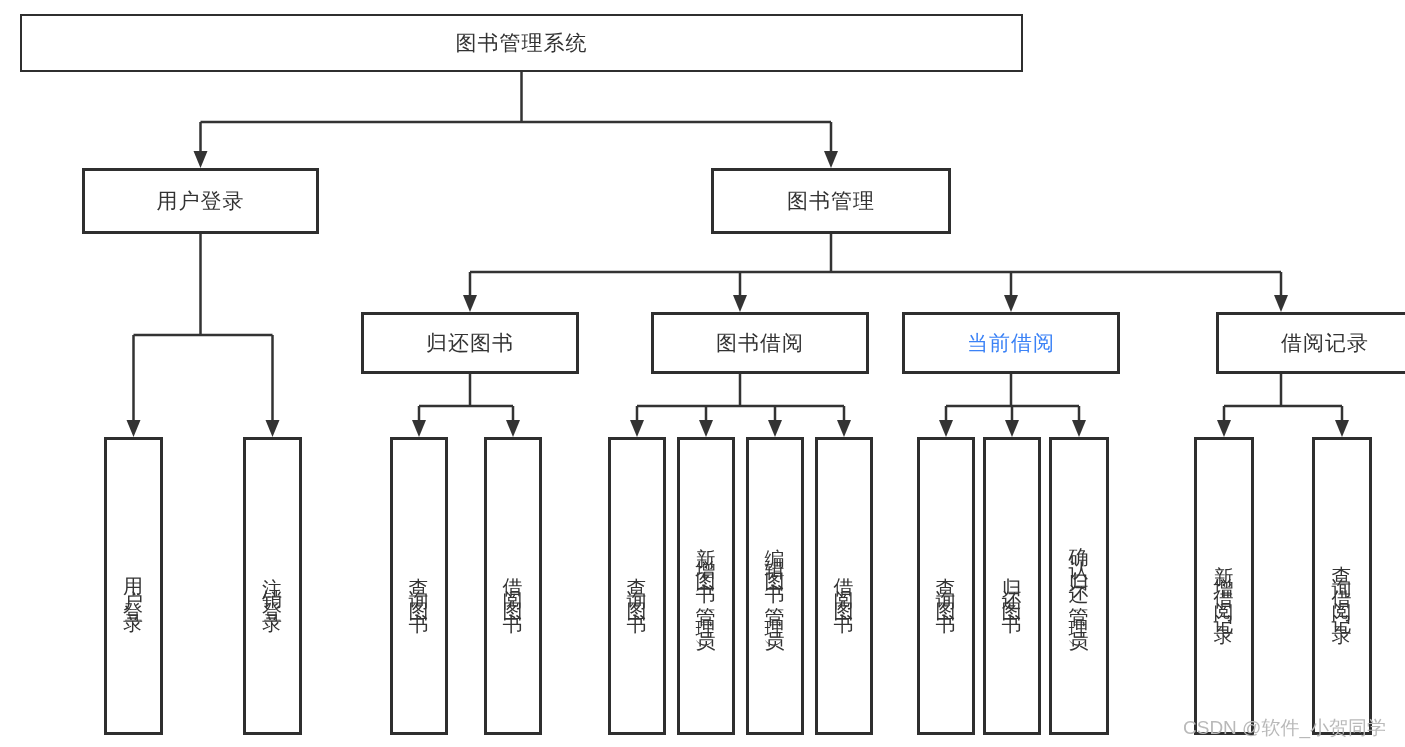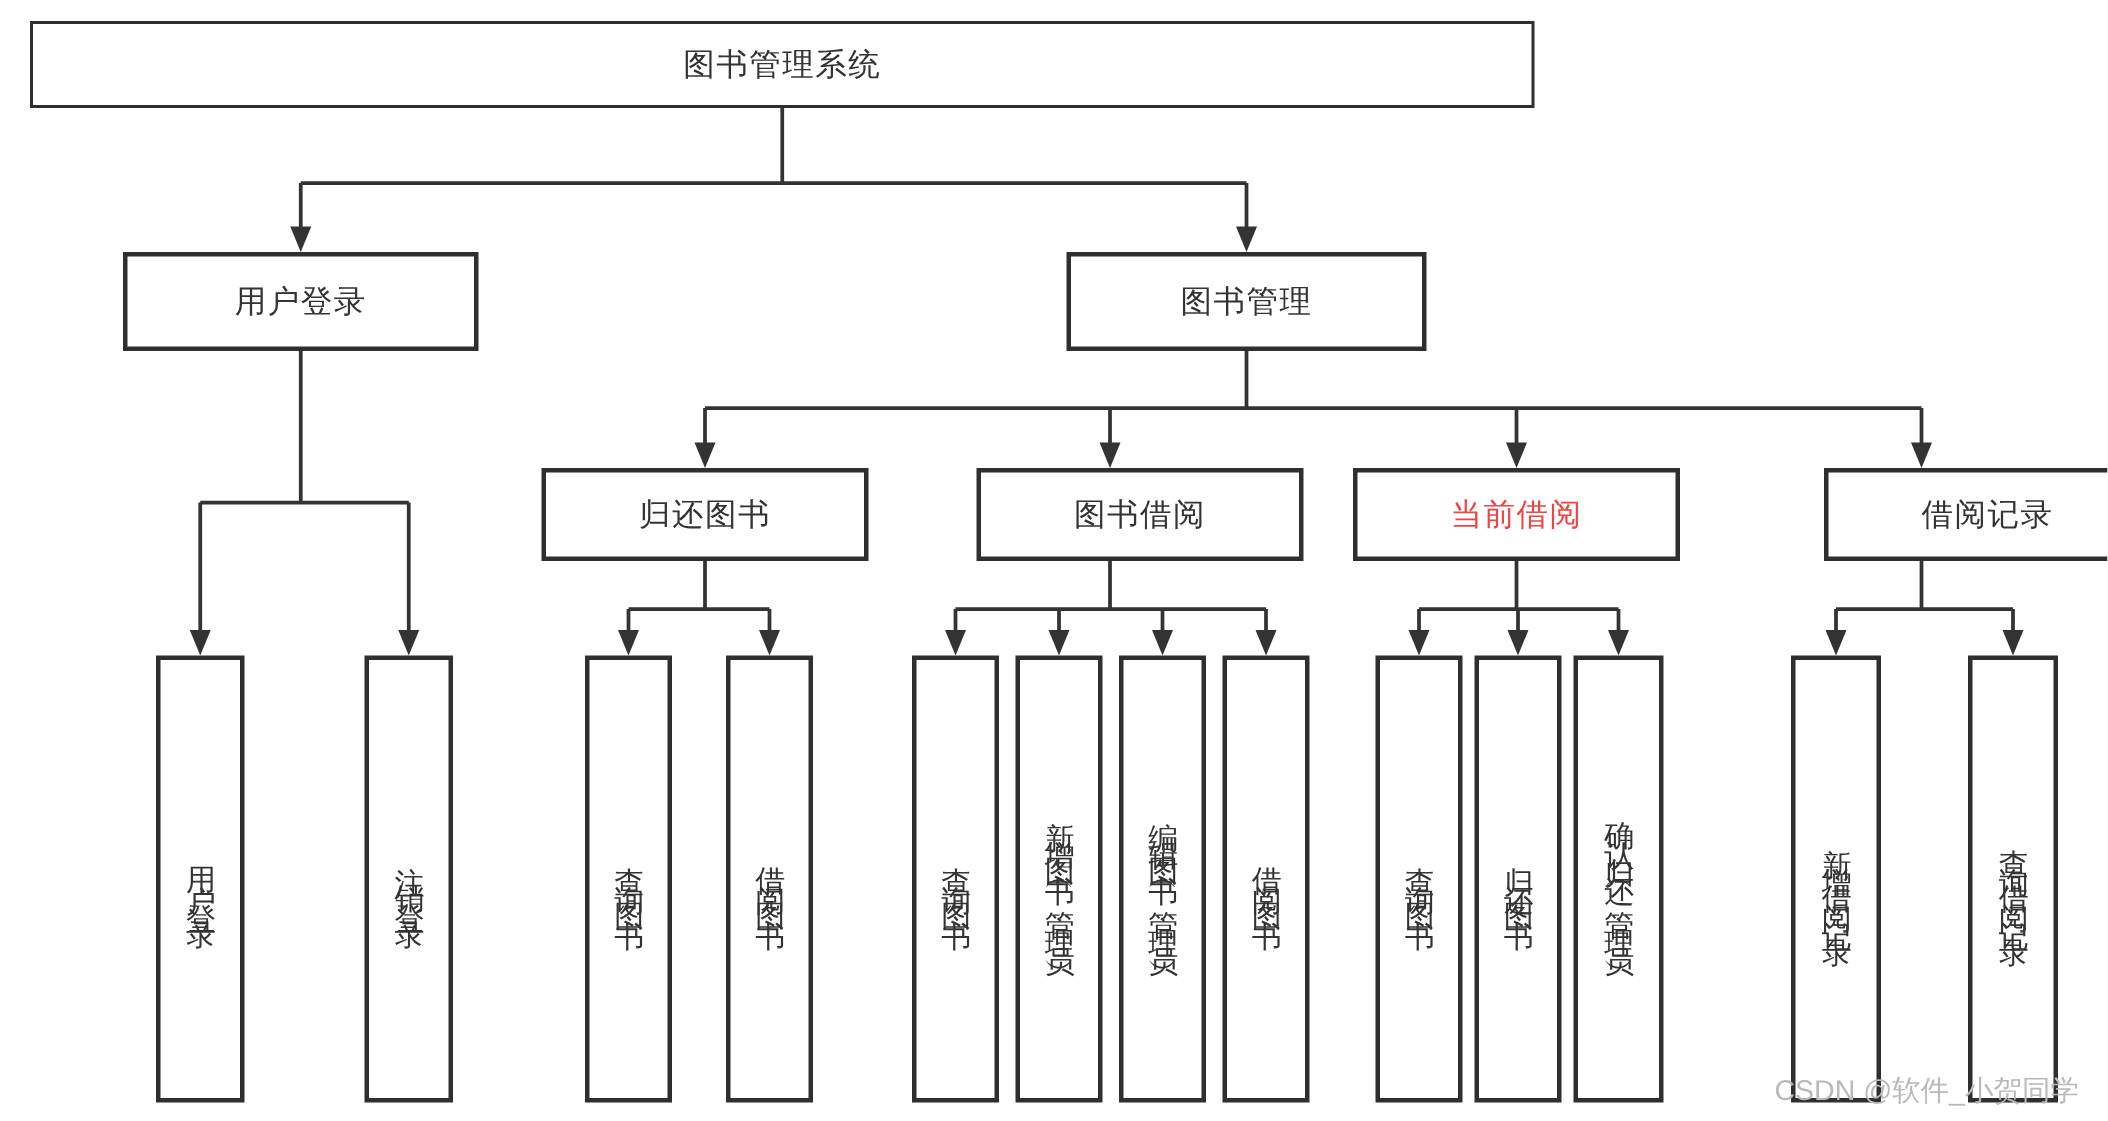--- a/index.html
+++ b/index.html
@@ -122,21 +122,21 @@
       </div>
       <div class="node h" style="left: 711px; top: 168px; width: 240px; height: 66px; border-color: rgb(47, 47, 47); color: rgb(51, 51, 51);">
         <span>图书管理</span>
       </div>
       <div class="node h" style="left: 361px; top: 312px; width: 218px; height: 62px; border-color: rgb(47, 47, 47); color: rgb(51, 51, 51);">
         <span>归还图书</span>
       </div>
       <div class="node h" style="left: 631px; top: 312px; width: 218px; height: 62px; border-color: rgb(47, 47, 47); color: rgb(51, 51, 51); margin-left: 20px;">
         <span>图书借阅</span>
       </div>
-      <div class="node h" style="left: 902px; top: 312px; width: 218px; height: 62px; border-color: rgb(47, 47, 47); color: #ef4444;">
+      <div class="node h" style="left: 902px; top: 312px; width: 218px; height: 62px; border-color: rgb(47, 47, 47); color: #3b82f6;">
         <span>当前借阅</span>
       </div>
       <div class="node h" style="left: 1172px; top: 312px; width: 218px; height: 62px; border-color: rgb(47, 47, 47); color: rgb(51, 51, 51); margin-left: 44px;">
         <span>借阅记录</span>
       </div>
       <div class="node v" style="left: 104px; top: 437px; width: 59px; height: 298px; border-color: rgb(47, 47, 47); color: rgb(51, 51, 51);">
         <span>用户登录</span>
       </div>
       <div class="node v" style="left: 243px; top: 437px; width: 59px; height: 298px; border-color: rgb(47, 47, 47); color: rgb(51, 51, 51);">
         <span>注销登录</span>

